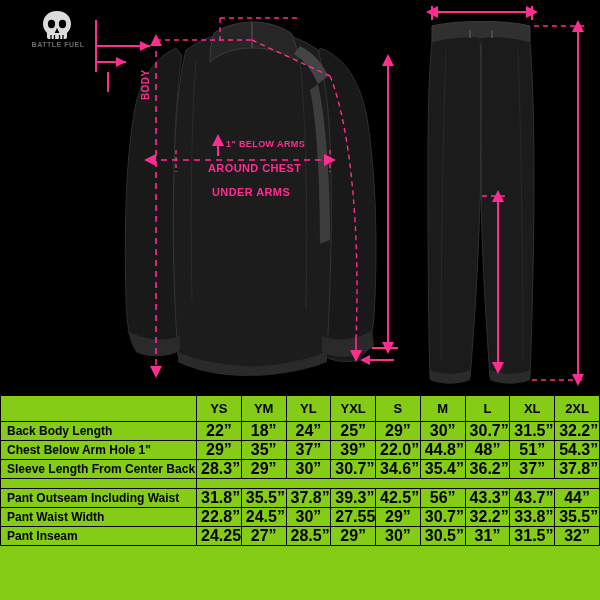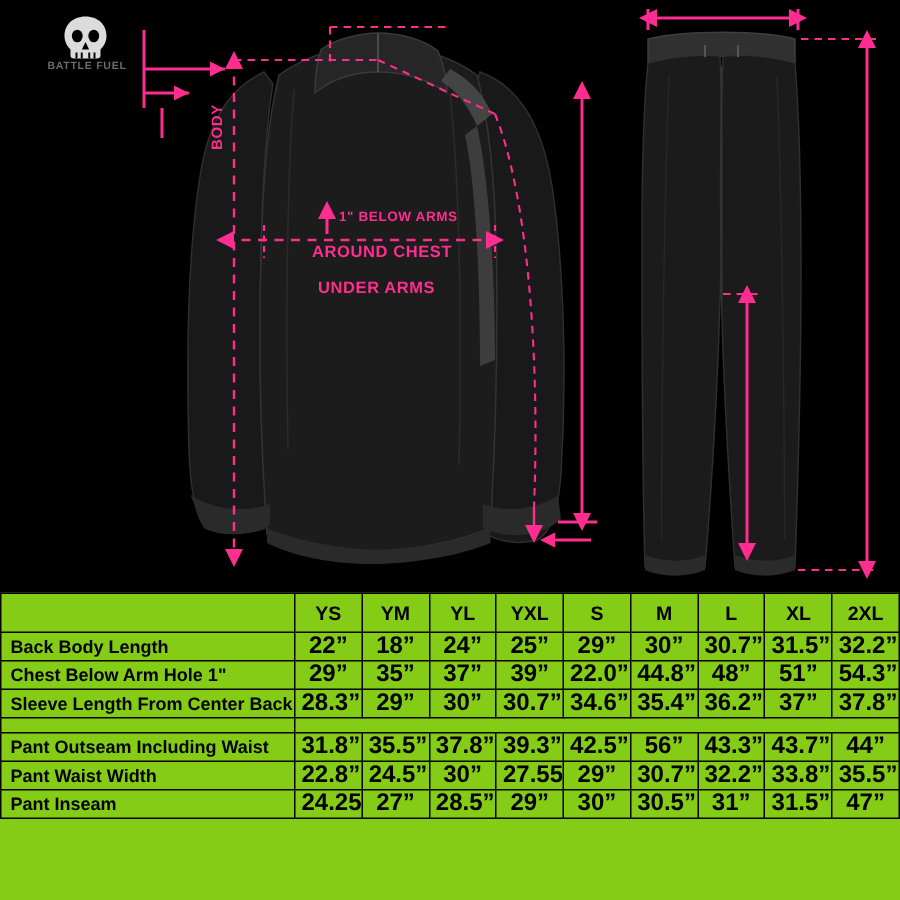--- a/index.html
+++ b/index.html
@@ -320,19 +320,19 @@
         <tr>
           <td class="label-col">Pant Inseam</td>
           <td class="num">24.25”</td>
           <td class="num">27”</td>
           <td class="num">28.5”</td>
           <td class="num">29”</td>
           <td class="num">30”</td>
           <td class="num">30.5”</td>
           <td class="num">31”</td>
           <td class="num">31.5”</td>
-          <td class="num">47”</td>
+          <td class="num">32”</td>
         </tr>
       </tbody>
     </table>
   </div>
 
 </div>
 
 </body></html>

